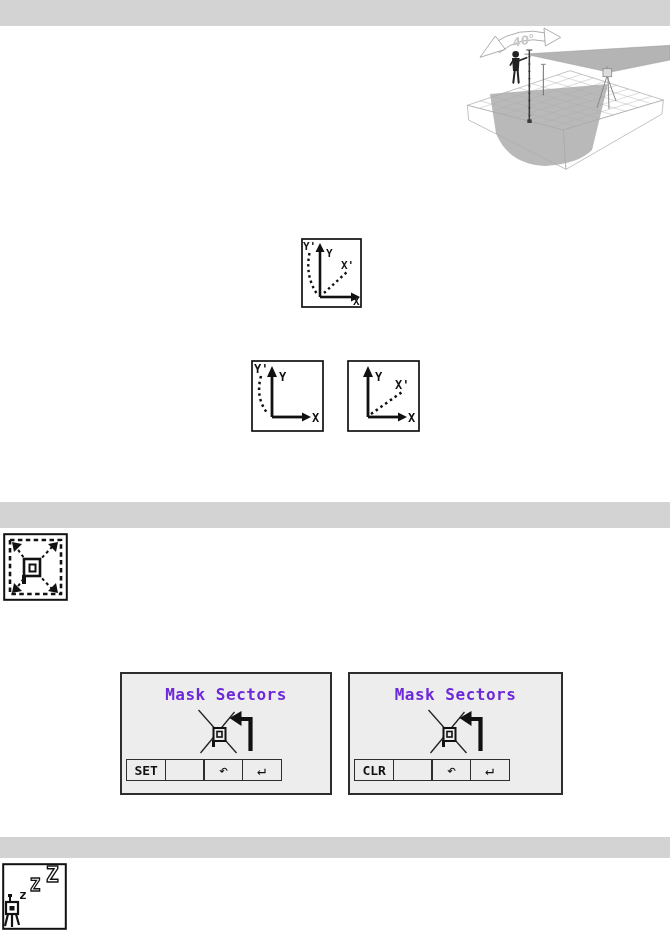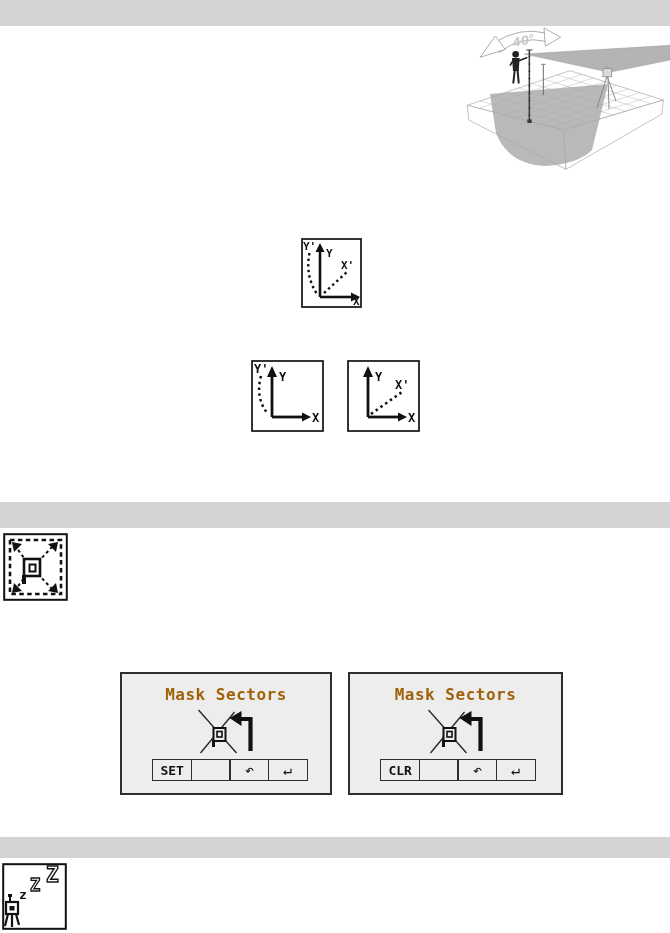--- a/index.html
+++ b/index.html
@@ -3,23 +3,23 @@
 <meta charset="utf-8">
 <style>
   html,body{margin:0;padding:0;background:#fff;}
   .page{position:relative;width:670px;height:933px;background:#ffffff;overflow:hidden;
         font-family:"DejaVu Sans",sans-serif;}
   .gray-bar{position:absolute;left:0;width:670px;background:#d3d3d3;}
   .abs{position:absolute;}
   .lcd{position:absolute;background:#ededed;border:2px solid #2e2e2e;box-sizing:border-box;
        display:flex;flex-direction:column;align-items:center;}
   .lcd-title{margin-top:11px;font-family:"DejaVu Sans Mono",monospace;font-weight:bold;
-             font-size:16px;letter-spacing:.5px;color:#a16207;white-space:nowrap;}
+             font-size:16px;letter-spacing:.5px;color:#6d28d9;white-space:nowrap;}
   .lcd-svg{margin-top:3px;}
-  .softkeys{position:absolute;left:30px;top:85px;width:156px;height:22px;display:flex;}
+  .softkeys{position:absolute;left:4px;top:85px;width:156px;height:22px;display:flex;}
   .softkey{flex:1;border:1.7px solid #2e2e2e;margin-left:-1.7px;box-sizing:border-box;
            display:flex;align-items:center;justify-content:center;
            font-family:"DejaVu Sans Mono",monospace;font-weight:bold;font-size:13px;color:#111;}
   .softkey:first-child{margin-left:0;}
   .softkey.glyph{font-size:15px;font-weight:normal;}
   .axis-label{font-family:"DejaVu Sans Mono",monospace;font-weight:bold;fill:#111;}
 </style>
 </head>
 <body>
 

